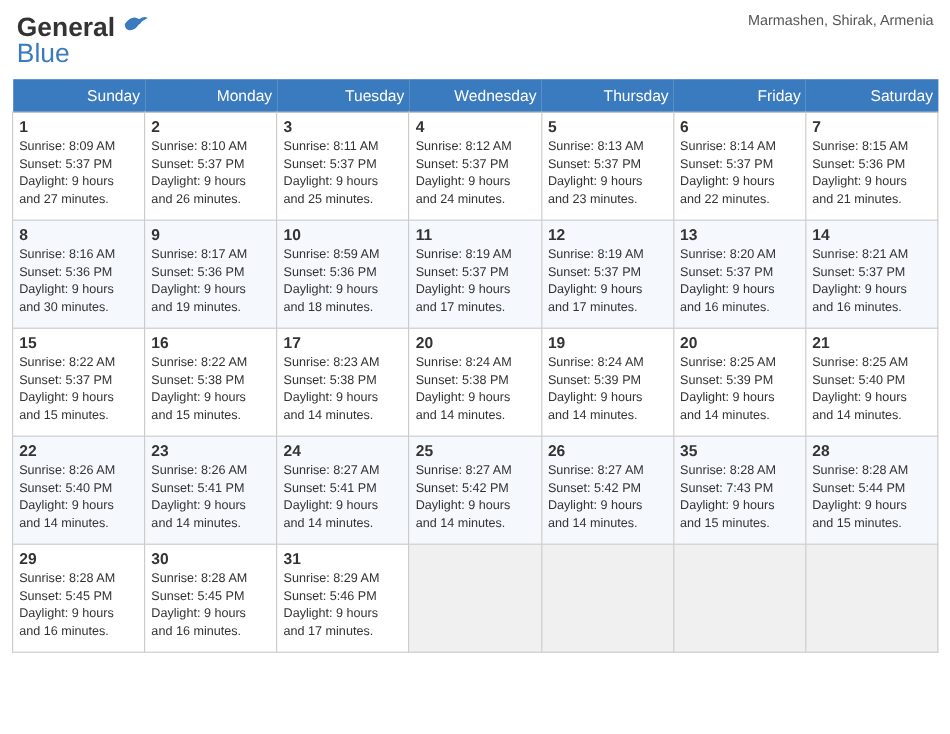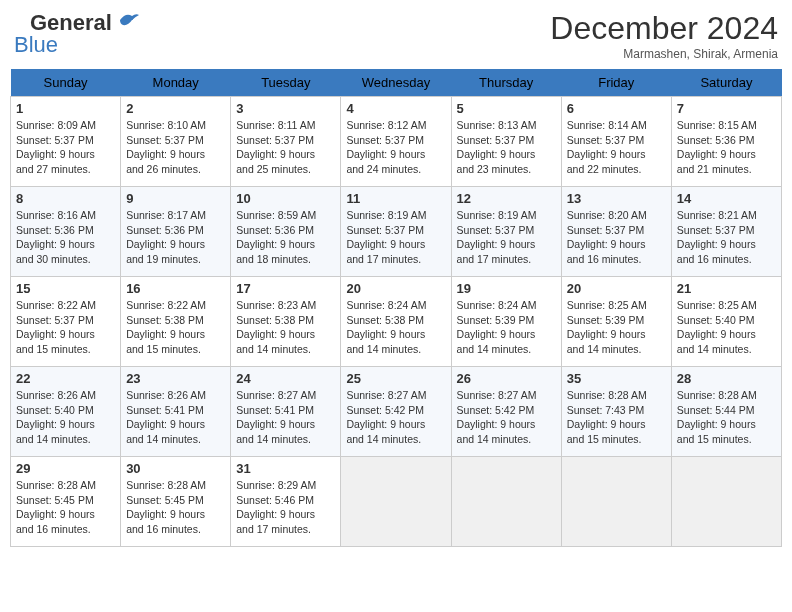--- a/index.html
+++ b/index.html
@@ -34,24 +34,24 @@
       font-size: 12px;
       color: #555;
     }
     table {
       width: 100%;
       border-collapse: collapse;
       table-layout: fixed;
     }
     th {
       background-color: #3a7abf;
-      color: #000000;
+      color: #ffffff;
       padding: 6px 4px;
       font-size: 13px;
-      text-align: center;
+      text-align: right;
       font-weight: normal;
     }
     td {
       border: 1px solid #ccc;
       vertical-align: top;
       padding: 4px 5px;
       font-size: 10.5px;
       color: #333;
       min-height: 80px;
       height: 90px;
@@ -70,31 +70,30 @@
     }
     tr:nth-child(even) td { background: #f5f8fc; }
     tr:nth-child(odd) td { background: #fff; }
     td.empty { background: #f0f0f0 !important; }
   </style>
 </head>
 <body>
 
 <div class="header">
   <div class="logo">
-    <div style="display:flex;align-items:center;gap:5px;margin-left:16px;">
+    <div style="display:flex;align-items:center;gap:5px;">
       <span style="font-size:22px;font-weight:bold;color:#333;">General</span>
       <svg width="22" height="18" viewBox="0 0 22 18" style="margin-top:-4px;margin-left:1px;">
         <path d="M2 8 Q8 0 14 4 Q18 1 21 3 Q17 5 14 8 Q10 14 5 13 Q2 12 2 8Z" fill="#3a7abf"></path>
         <path d="M14 4 Q16 6 14 8" fill="none" stroke="#3a7abf" stroke-width="1"></path>
       </svg>
     </div>
     <span style="font-size:22px;font-weight:normal;color:#3a7abf;margin-top:-4px;">Blue</span>
   </div>
   <div class="title-area">
-    <div class="month-year">December 2024</div>
     <div class="location">Marmashen, Shirak, Armenia</div>
   </div>
 </div>
 
 <table>
   <thead>
     <tr id="header-row">
     <th>Sunday</th>
         <th>Monday</th>
         <th>Tuesday</th>

